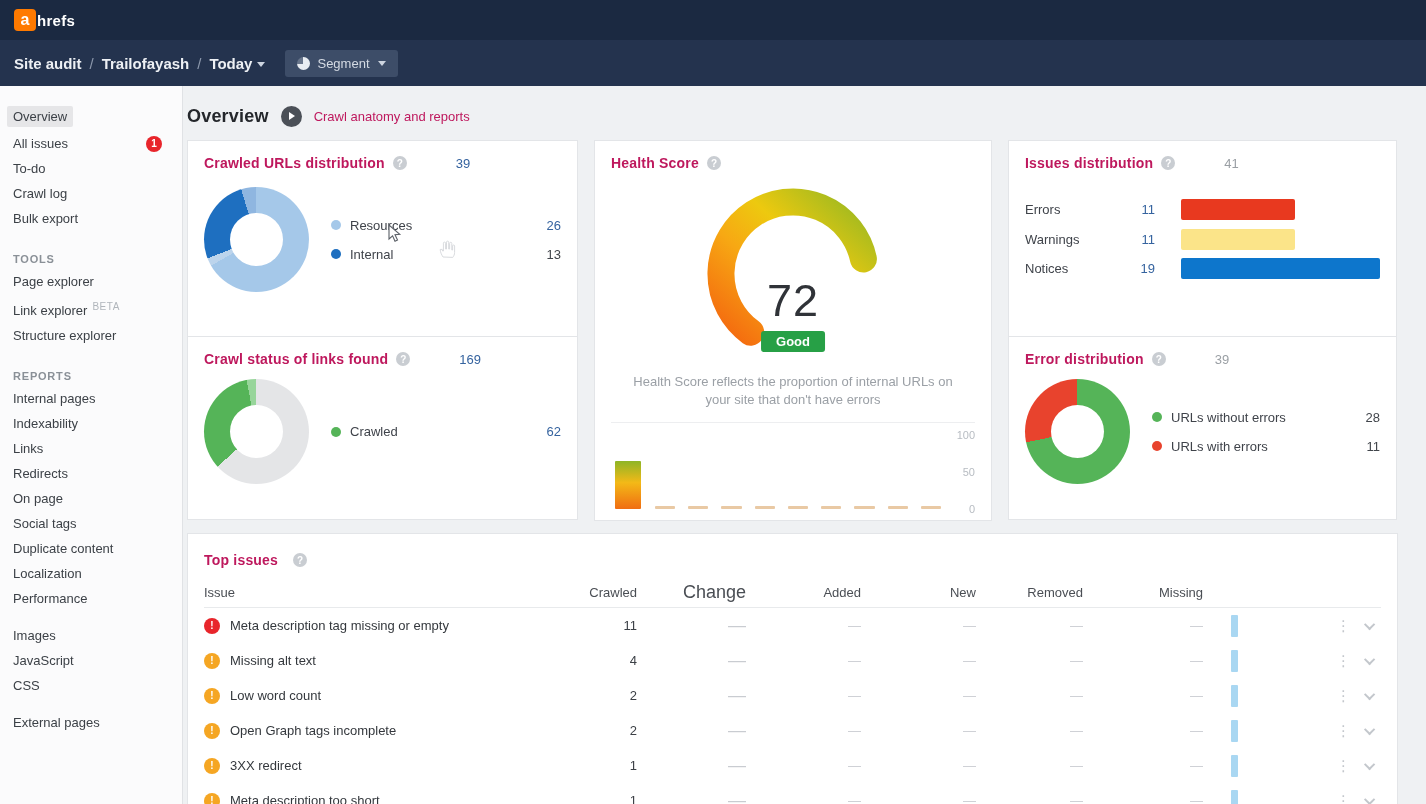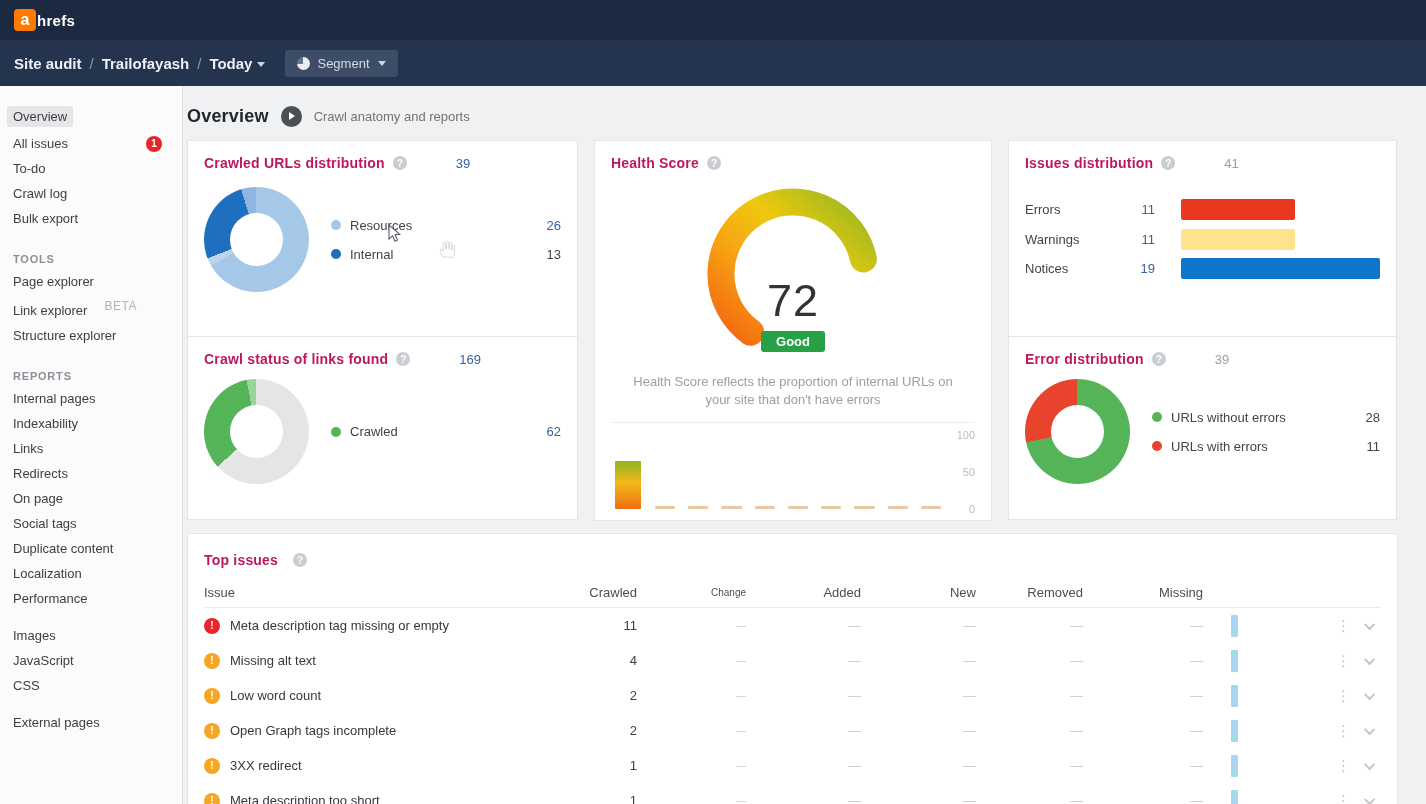--- a/index.html
+++ b/index.html
@@ -37,32 +37,32 @@
     flex-shrink:0; }
   .side-item { display:flex; align-items:center; justify-content:space-between;
     padding:4px 20px 4px 13px; font-size:13px; color:#3c4147; cursor:pointer; line-height:17px; }
   .side-item .pill { padding:2px 6px; margin-left:-6px; border-radius:2px; }
   .side-item.selected .pill { background:#e6e6e8; }
   .badge { min-width:16px; height:16px; background:#e8252b; border-radius:9px; color:#fff;
     font-size:10px; font-weight:bold; display:flex; align-items:center; justify-content:center;
     padding:0 4px; }
   .side-section { margin-top:18px; padding:4px 13px; font-size:11px; letter-spacing:.8px;
     color:#8a9097; font-weight:bold; }
-  .beta { font-size:12px; color:#b0b5bb; letter-spacing:.5px; vertical-align:super; margin-left:17px; }
+  .beta { font-size:10px; color:#b0b5bb; letter-spacing:.5px; vertical-align:super; margin-left:5px; }
   .side-gap { height:12px; }
 
   
   .main { flex:1; padding:0 28px 0 4px; }
   .page-head { height:54px; display:flex; align-items:center; gap:12px; padding-top:6px; }
   .page-title { font-size:18px; font-weight:bold; color:#24272b; letter-spacing:.2px; }
   .play-circle { width:21px; height:21px; border-radius:50%; background:#4b5057; display:flex;
     align-items:center; justify-content:center; cursor:pointer; }
   .play-tri { width:0; height:0; border-top:4px solid transparent; border-bottom:4px solid transparent;
     border-left:6px solid #fff; margin-left:2px; }
-  .video-label { font-size:13px; color:#737373; cursor:pointer; }
+  .video-label { font-size:13px; color:#be185d; cursor:pointer; }
 
   .grid { display:grid; grid-template-columns:391px 398px 389px; column-gap:16px; }
   .card { background:#fff; border:1px solid #e3e5e8; padding:14px 16px; }
   .stack .card + .card { margin-top:-1px; }
   .card-title-row { display:flex; align-items:center; gap:8px; }
   .card-title { font-size:14px; font-weight:bold; color:#be185d; letter-spacing:.2px; }
   .help { width:14px; height:14px; border-radius:50%; background:#c9cdd2; color:#fff; font-size:10px;
     font-weight:bold; display:inline-flex; align-items:center; justify-content:center; cursor:pointer; }
   .card-count { font-size:13px;margin-left:41px; }
   .count-link { color:#35639f; cursor:pointer; }
@@ -117,21 +117,21 @@
 
   
   .ti-card { margin-top:12px; min-height:290px; padding-bottom:0; }
   .ti-head { display:flex; align-items:center; gap:15px; padding:4px 0 10px; }
   .t-row { display:flex; align-items:center; height:35px; }
   .t-row.header { height:30px; border-bottom:1px solid #e8eaec; color:#4a4e54; }
   .c-issue { flex:0 0 362px; display:flex; align-items:center; gap:10px; font-size:13px;
     color:#34383d; }
   .c-issue.hdr { color:#4a4e54; }
   .c-num { width:71px; text-align:right; font-size:13px; color:#3c4046; }
-  .c-change { width:109px; text-align:right; font-size:10px; }
+  .c-change { width:109px; text-align:right; font-size:18px; }
   .c-added { width:115px; text-align:right; font-size:13px; }
   .c-new { width:115px; text-align:right; font-size:13px; }
   .c-removed { width:107px; text-align:right; font-size:13px; }
   .c-missing { width:120px; text-align:right; font-size:13px; }
   .dash { color:#c9ccd1; }
   .sev { width:16px; height:16px; border-radius:50%; color:#fff; font-size:10px; font-weight:bold;
     display:inline-flex; align-items:center; justify-content:center; flex-shrink:0; }
   .sev-error { background:#e8252b; }
   .sev-warning { background:#f5a623; }
   .c-spark { width:46px; display:flex; justify-content:flex-start; padding-left:28px; }

